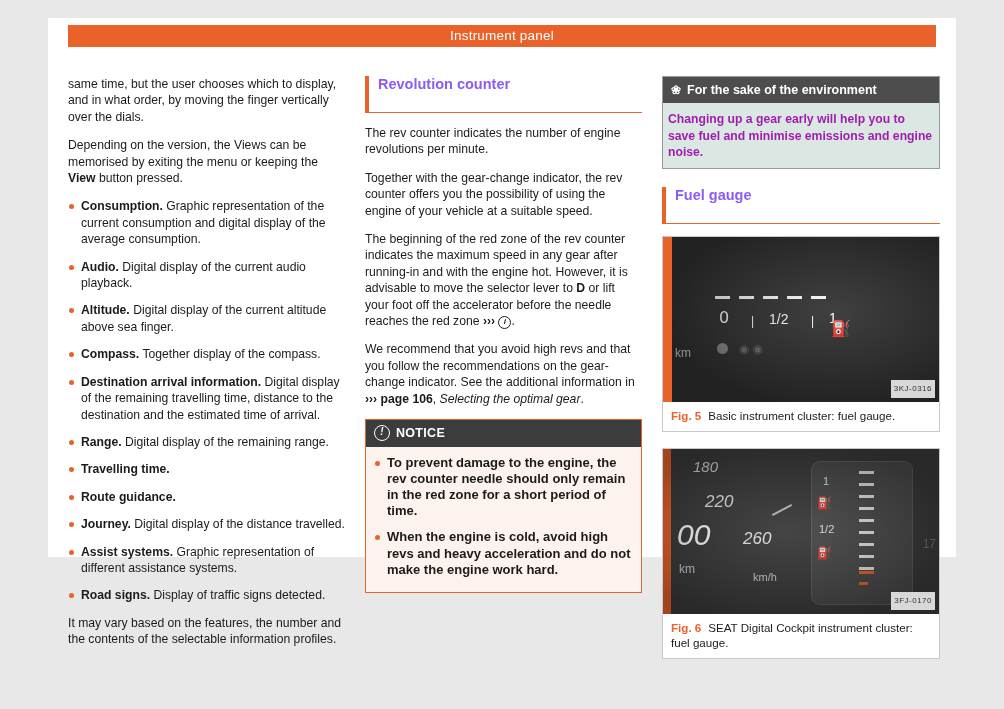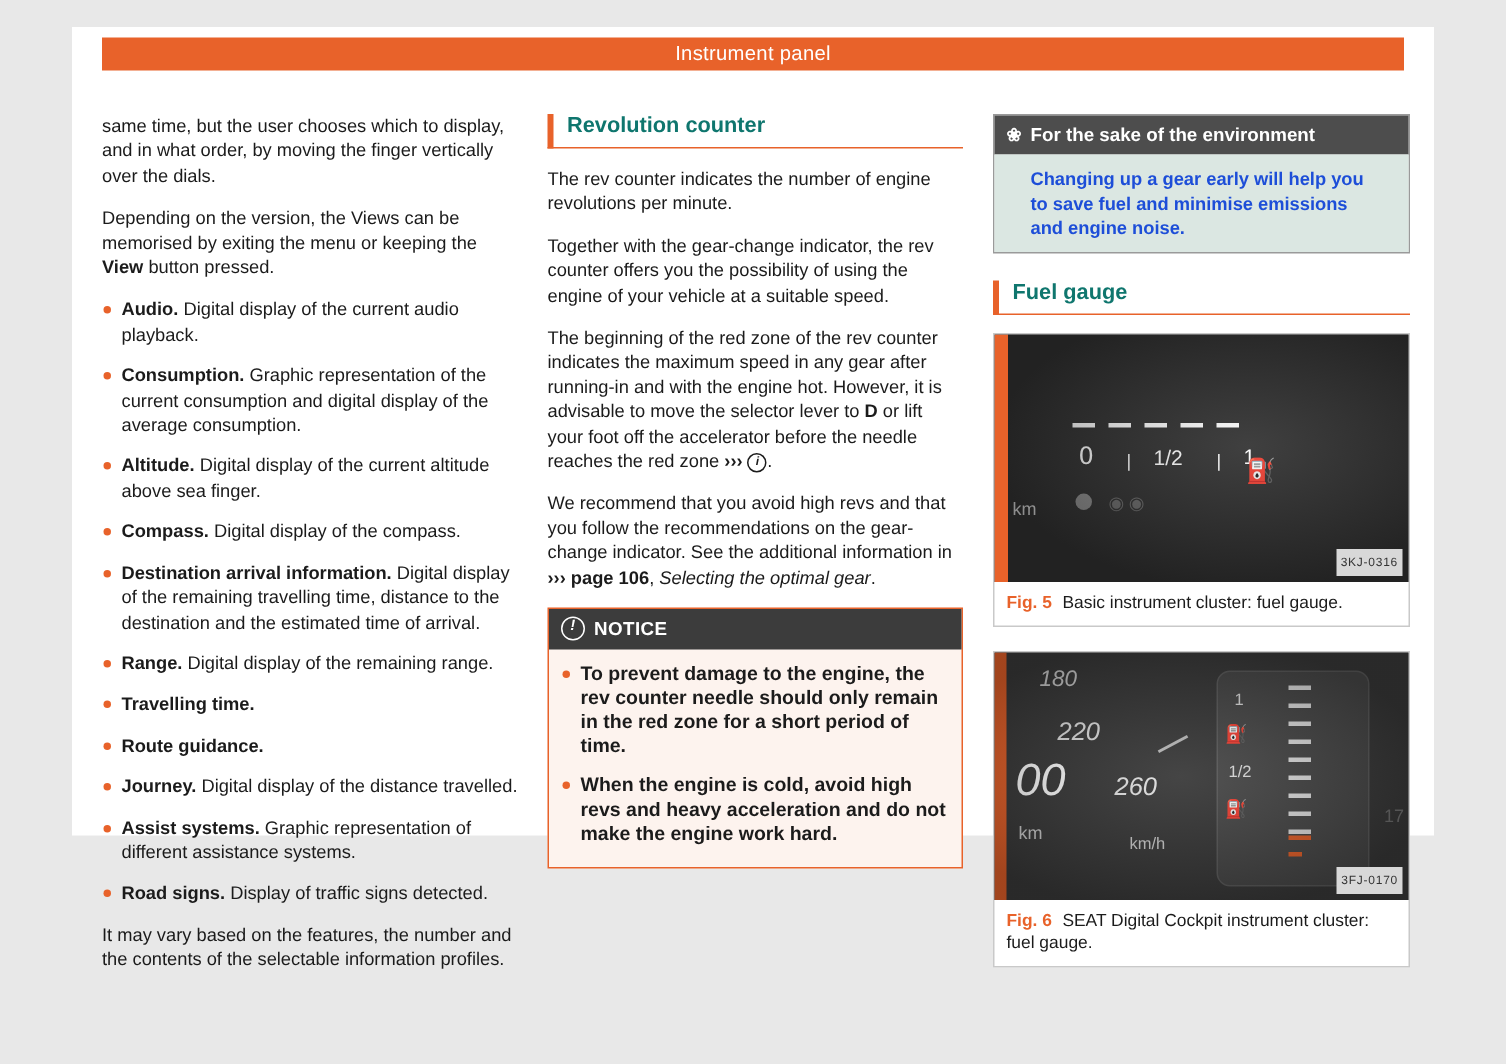--- a/index.html
+++ b/index.html
@@ -75,22 +75,22 @@
     height: 5px;
     border-radius: 50%;
     background: #e8622a;
   }
   .b {
     font-weight: bold;
   }
   .sec-title {
     font-size: 14.5px;
     font-weight: bold;
-    color: #0f766e;
-    padding: 0 0 5px 9px;
+    color: #8b5cf6;
+    padding: 0 0 19px 9px;
     border-left: 4px solid #e8622a;
     border-bottom: 1px solid #e8622a;
     margin-bottom: 12px;
     line-height: 17px;
   }
 
   
   .notice {
     border: 1px solid #e8622a;
     background: #fdf3ee;
@@ -169,25 +169,25 @@
     color: #ffffff;
     font-size: 12.5px;
     font-weight: bold;
     padding: 5px 8px;
     display: flex;
     align-items: center;
     gap: 6px;
   }
   .env-body {
     background: #dbe7e2;
-    padding: 8px 24px;
+    padding: 8px 5px;
     font-size: 12.2px;
     line-height: 16.2px;
     font-weight: bold;
-    color: #1d4ed8;
+    color: #a21caf;
   }
   .leaf {
     font-size: 12px;
   }
 
   
   .figure {
     border: 1px solid #c9c9c9;
     margin-bottom: 16px;
     background: #ffffff;
@@ -376,24 +376,24 @@
 
   <div class="header-bar">Instrument panel</div>
 
   <div class="columns">
 
     <div class="col col1">
       <p>same time, but the user chooses which to display, and in what order, by moving the finger vertically over the dials.</p>
       <p><span>Depending on the version, the Views can be memorised by exiting the menu or keeping the </span><span class="b">View</span><span> button pressed.</span></p>
 
       <ul class="bullets">
+        <li><span class="b">Consumption.</span><span> Graphic representation of the current consumption and digital display of the average consumption.</span></li>
         <li><span class="b">Audio.</span><span> Digital display of the current audio playback.</span></li>
-        <li><span class="b">Consumption.</span><span> Graphic representation of the current consumption and digital display of the average consumption.</span></li>
         <li><span class="b">Altitude.</span><span> Digital display of the current altitude above sea finger.</span></li>
-        <li><span class="b">Compass.</span><span> Digital display of the compass.</span></li>
+        <li><span class="b">Compass.</span><span> Together display of the compass.</span></li>
         <li><span class="b">Destination arrival information.</span><span> Digital display of the remaining travelling time, distance to the destination and the estimated time of arrival.</span></li>
         <li><span class="b">Range.</span><span> Digital display of the remaining range.</span></li>
         <li><span class="b">Travelling time.</span><span></span></li>
         <li><span class="b">Route guidance.</span><span></span></li>
         <li><span class="b">Journey.</span><span> Digital display of the distance travelled.</span></li>
         <li><span class="b">Assist systems.</span><span> Graphic representation of different assistance systems.</span></li>
         <li><span class="b">Road signs.</span><span> Display of traffic signs detected.</span></li>
       </ul>
 
       <p>It may vary based on the features, the number and the contents of the selectable information profiles.</p>

